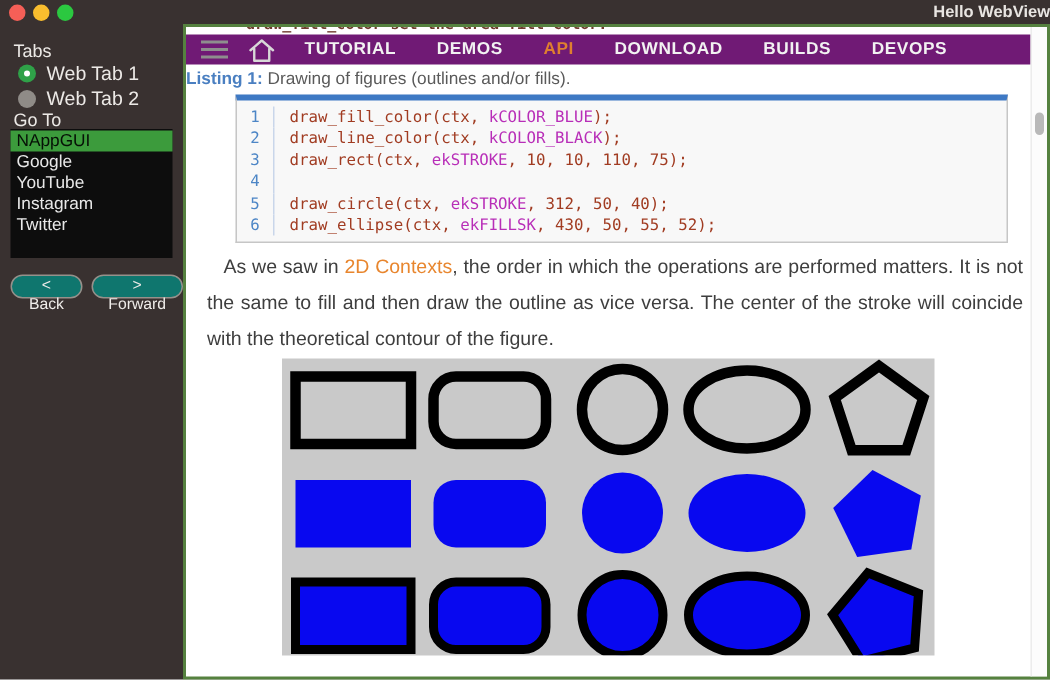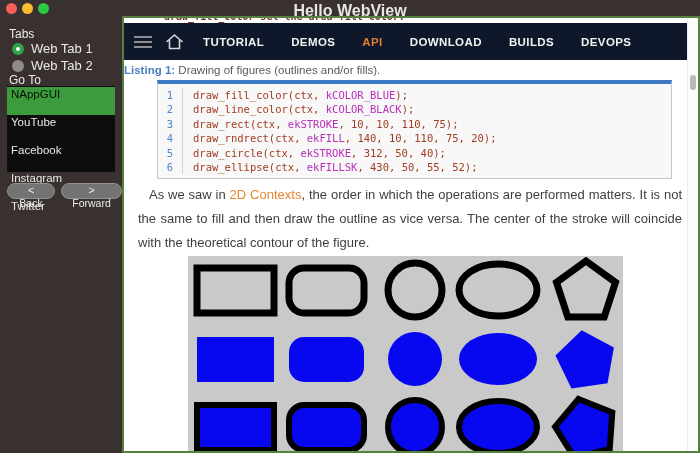--- a/index.html
+++ b/index.html
@@ -8,49 +8,49 @@
     background:#393130;font-family:"Liberation Sans",sans-serif;
     -webkit-font-smoothing:antialiased;
   }
   
   .titlebar{position:absolute;top:0;left:0;right:0;height:17px;}
   .traffic{position:absolute;top:3px;left:6px;display:flex;gap:5px;}
   .tl{width:11px;height:11px;border-radius:50%;display:inline-block;}
   .tl.red{background:#f55f57;}
   .tl.yellow{background:#f9bd2e;}
   .tl.green{background:#2bc840;}
-  .wtitle{position:absolute;left:0;right:0;top:2px;text-align:center;
-    font-size:16px;font-weight:bold;color:#e8e5e2;}
+  .wtitle{position:absolute;left:0;right:0;top:2px;text-align:right;
+    font-size:11px;font-weight:bold;color:#e8e5e2;}
   
   .sidebar{position:absolute;left:0;top:17px;bottom:0;width:122px;color:#e8e5e2;}
   .sb-label{position:absolute;left:9px;font-size:12px;color:#ece9e6;}
   .tabs-label{top:10px;}
   .goto-label{top:56px;}
   #radios{position:absolute;left:12px;top:23px;}
   .radiorow{display:flex;align-items:center;height:17px;gap:7px;cursor:default;}
   .radio{width:12px;height:12px;border-radius:50%;background:#8f8b87;flex:none;position:relative;}
   .radio.sel{background:#2fa148;}
   .radio.sel::after{content:"";position:absolute;left:4px;top:4px;width:4px;height:4px;
     border-radius:50%;background:#fff;}
   .rlabel{font-size:13px;color:#ece9e6;}
   .listbox{position:absolute;left:7px;top:69px;width:108px;height:86px;
     background:#0d0d0d;padding-top:1px;box-sizing:border-box;}
-  .site{height:28px;line-height:14px;font-size:11.5px;color:#e8e8e8;padding-left:4px;cursor:default;}
+  .site{height:14px;line-height:14px;font-size:11.5px;color:#e8e8e8;padding-left:4px;cursor:default;}
   .site.sel{background:#3c9b3c;color:#061006;}
   .btnrow{position:absolute;left:7px;top:166px;display:flex;gap:6px;}
-  .sbtn{background:#737373;border:1px solid #96918b;border-radius:8px;color:#f0edea;
+  .sbtn{background:#0f766e;border:1px solid #96918b;border-radius:8px;color:#f0edea;
     font-size:10.5px;font-family:"Liberation Sans",sans-serif;height:16px;line-height:13px;
     padding:0 9px;cursor:pointer;}
   
   .webview{position:absolute;left:122px;top:16px;right:0;bottom:0;
     border:2px solid #55813f;background:#ffffff;overflow:hidden;}
   .scrollarea{position:absolute;inset:0;overflow:hidden;}
   .clip-top{height:5px;overflow:hidden;padding-left:28px;background:#fff;}
   .clip-top span{display:block;margin-top:-7px;font:bold 10px "DejaVu Sans Mono",monospace;color:#6f3b2e;}
-  nav{height:37px;background:#0f172a;display:flex;align-items:center;
+  nav{height:20px;background:#701a75;display:flex;align-items:center;
     width:calc(100% - 10px);box-sizing:border-box;}
   .menu-icon{margin-left:10px;display:flex;flex-direction:column;gap:3px;cursor:pointer;}
   .menu-icon i{display:block;width:18px;height:2px;background:#8e8e8e;}
   .home-icon{margin-left:13px;cursor:pointer;display:flex;}
   #navitems{display:flex;gap:27px;margin-left:19px;}
   .navitem{font-size:11.5px;font-weight:bold;letter-spacing:.4px;color:#f2f2f2;cursor:pointer;}
   .navitem.active{color:#df7f2f;}
   
   .caption{margin-top:4px;text-align:left;font-size:11.5px;color:#5a5a5a;height:12px;line-height:12px;}
   .listing-label{color:#4a7fc1;font-weight:bold;}
@@ -94,22 +94,22 @@
           <span class="rlabel">Web Tab 1</span>
         </div>
         <div class="radiorow">
           <span class="radio"></span>
           <span class="rlabel">Web Tab 2</span>
         </div>
       </div>
     <div class="sb-label goto-label">Go To</div>
     <div class="listbox" id="sites">
         <div class="site sel">NAppGUI</div>
+        <div class="site">Google</div>
         <div class="site">YouTube</div>
-        <div class="site">Facebook</div>
         <div class="site">Instagram</div>
         <div class="site">Twitter</div>
       </div>
     <div class="btnrow">
       <button class="sbtn">&lt; Back</button>
       <button class="sbtn">&gt; Forward</button>
     </div>
   </div>
 
   <div class="webview">
@@ -152,21 +152,20 @@
           <div class="cline">
             <span class="lno">2</span>
             <span><span class="tok-c">draw_line_color(ctx, </span><span class="tok-k">kCOLOR_BLACK</span><span class="tok-c">);</span></span>
           </div>
           <div class="cline">
             <span class="lno">3</span>
             <span><span class="tok-c">draw_rect(ctx, </span><span class="tok-k">ekSTROKE</span><span class="tok-c">, 10, 10, 110, 75);</span></span>
           </div>
           <div class="cline">
             <span class="lno">4</span>
-            <span><span class="tok-c">draw_rndrect(ctx, </span><span class="tok-k">ekFILL</span><span class="tok-c">, 140, 10, 110, 75, 20);</span></span>
           </div>
           <div class="cline">
             <span class="lno">5</span>
             <span><span class="tok-c">draw_circle(ctx, </span><span class="tok-k">ekSTROKE</span><span class="tok-c">, 312, 50, 40);</span></span>
           </div>
           <div class="cline">
             <span class="lno">6</span>
             <span><span class="tok-c">draw_ellipse(ctx, </span><span class="tok-k">ekFILLSK</span><span class="tok-c">, 430, 50, 55, 52);</span></span>
           </div>
         </div>

